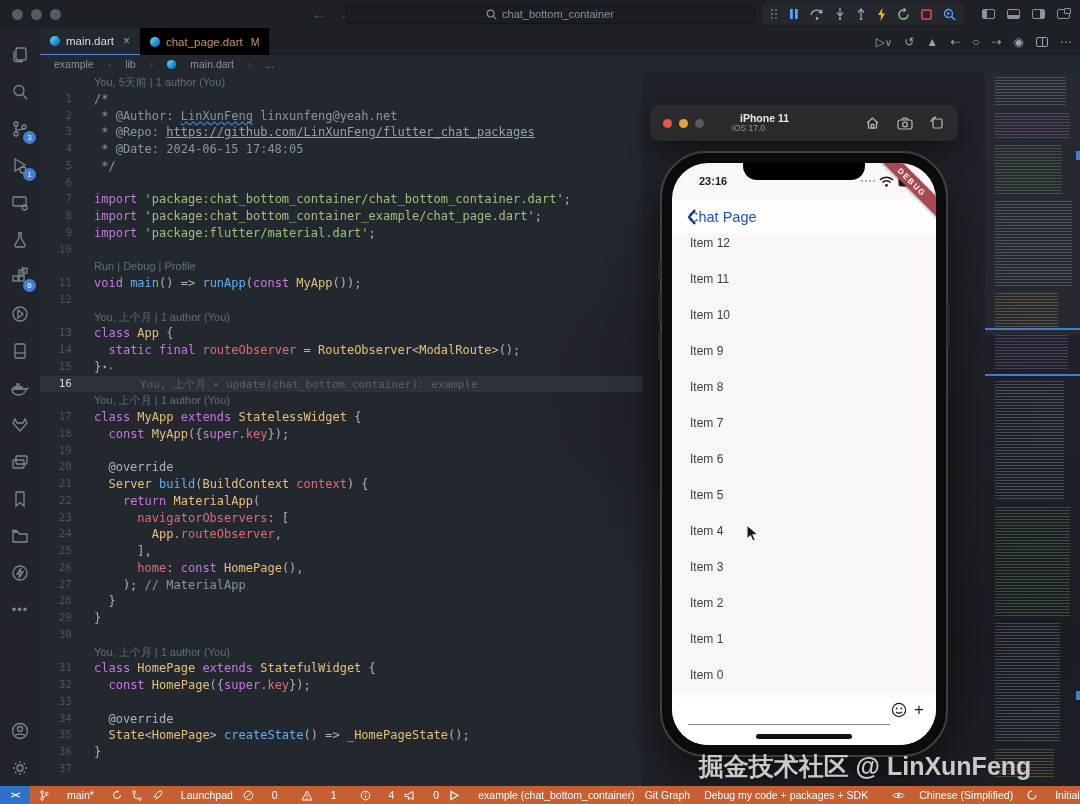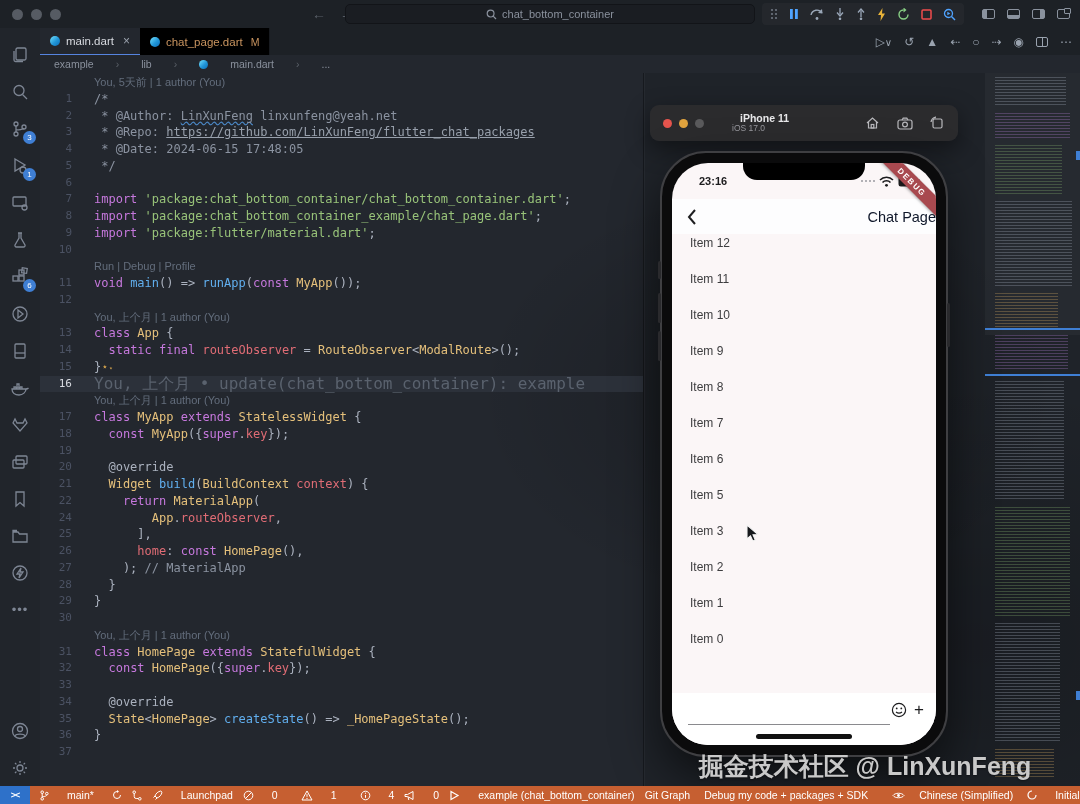--- a/index.html
+++ b/index.html
@@ -37,38 +37,38 @@
   .tab.inactive{background:#000000;color:#c9945f;border-right:1px solid #181b20;}
   .darticon{width:10px;height:10px;border-radius:50%;background:linear-gradient(135deg,#66d4f7 10%,#2196d8 55%,#0b6db8 100%);flex:none;}
   .tclose{color:#9aa1ad;font-size:12px;margin-left:3px;}
   .tmod{color:#c9945f;font-size:10.5px;margin-left:2px;}
   .edactions{position:absolute;right:8px;top:28px;height:27px;display:flex;align-items:center;gap:12px;color:#9aa3af;font-size:12px;z-index:21;}
   .edactions .sm{font-size:10px;}
   .splitbox{width:12px;height:10px;border:1px solid #9aa3af;border-radius:2px;position:relative;}
   .splitbox::before{content:"";position:absolute;left:5px;top:0;bottom:0;width:1px;background:#9aa3af;}
 
   
-  .breadcrumb{position:absolute;left:40px;top:55px;right:0;height:18px;background:#23272e;display:flex;align-items:center;gap:22px;padding-left:14px;font-size:10.5px;color:#8a919d;z-index:19;}
+  .breadcrumb{position:absolute;left:40px;top:55px;right:0;height:18px;background:#23272e;display:flex;align-items:center;gap:14px;padding-left:14px;font-size:10.5px;color:#8a919d;z-index:19;}
   .bc-sep{color:#5a6068;}
 
   
   .codearea{position:absolute;left:40px;top:73px;right:0;bottom:18px;background:#23272e;overflow:hidden;}
   .codearea::before{content:"";position:absolute;inset:0;background:
     radial-gradient(420px 300px at 70% 45%, rgba(0,0,0,0.22), transparent 70%),
     radial-gradient(500px 380px at 90% 80%, rgba(0,0,0,0.18), transparent 70%);pointer-events:none;}
   .groupdivider{position:absolute;left:603px;top:0;bottom:0;width:1px;background:rgba(0,0,0,0.35);box-shadow:1px 0 0 rgba(255,255,255,0.04);}
   .rightshade{position:absolute;left:604px;right:0;top:0;bottom:0;background:rgba(0,0,0,0.10);pointer-events:none;}
   #code-rows{position:absolute;left:0;top:1px;right:0;}
   .crow{display:flex;height:16.75px;line-height:16.75px;white-space:pre;font-family:"DejaVu Sans Mono",monospace;font-size:12px;}
   .crow .g{width:44px;flex:none;text-align:right;padding-right:12px;color:#4b5263;font-size:11px;}
   .crow .cc{padding-left:10px;}
   .crow.cur{background:#2c313a;width:603px;}
   .crow .curn{color:#d7dae0;}
   .blame,.lens{color:#636d7c;font-size:11px;font-family:"Liberation Sans",sans-serif;}
-  .ghost{color:#5a626e;font-size:16px;text-align:center;}
+  .ghost{color:#5a626e;margin-left:46px;font-size:11px;text-align:center;}
   .tk-kw{color:#c678dd;}.tk-ty{color:#e5c07b;}.tk-fn{color:#61afef;font-weight:normal;}
   .tk-st{color:#98c379;}.tk-cm{color:#8b93a1;}.tk-df{color:#abb2bf;}.tk-pr{color:#e06c75;}
   .tk-ln{color:#98a0ac;text-decoration:underline;}
   .tk-sp{color:#d7a54d;font-size:12px;}.tk-sp2{color:#d7a54d;font-size:8px;}
   .tk-wv{text-decoration:underline wavy #4a88c7;text-decoration-skip-ink:none;}
 
   
   .minimap{position:absolute;right:0;top:0;width:95px;bottom:0;}
   .mmview{position:absolute;left:0;right:0;top:0;height:262px;background:rgba(255,255,255,0.035);}
   .mmblock{position:absolute;left:10px;}
@@ -90,21 +90,21 @@
   .screen{position:absolute;left:10px;top:10px;right:10px;bottom:10px;border-radius:36px;background:#fbf6f7;overflow:hidden;}
   .notch{position:absolute;left:50%;transform:translateX(-50%);top:0;width:122px;height:17px;background:#000;border-radius:0 0 14px 14px;z-index:6;}
   .pstatus{position:absolute;left:0;right:0;top:0;height:36px;display:flex;align-items:center;z-index:5;}
   .ptime{font-size:11px;font-weight:bold;color:#1c1c1e;margin-left:27px;}
   .pstat-r{margin-left:auto;margin-right:16px;display:flex;align-items:center;gap:4px;}
   .celldots{display:flex;gap:2px;}
   .celldots i{width:2px;height:2px;border-radius:50%;background:#9a9aa0;display:block;}
   .ribbon{position:absolute;right:-28px;top:12px;width:104px;transform:rotate(45deg);background:#a8494f;color:#fff;font-size:8px;font-weight:bold;letter-spacing:1.5px;text-align:center;padding:2.5px 0;box-shadow:0 1px 3px rgba(0,0,0,0.35);z-index:7;}
   .pnav{position:absolute;left:0;right:0;top:36px;height:35px;background:#fdfdfe;display:flex;align-items:center;z-index:4;}
   .pback{margin-left:14px;}
-  .pnavtitle{position:absolute;left:0;right:0;text-align:right;font-size:14.5px;color:#0f172a;}
+  .pnavtitle{position:absolute;left:16px;right:0;text-align:left;font-size:14.5px;color:#1d4ed8;}
   .plist{position:absolute;left:0;right:0;top:69px;}
   .plitem{height:36px;line-height:23px;padding-left:18px;font-size:12px;color:#3c3c3e;}
   .pinput{position:absolute;left:0;right:0;bottom:0;height:52px;background:#fff;z-index:5;}
   .pline{position:absolute;left:16px;width:202px;bottom:20px;height:1px;background:#8a8a8e;}
   .pinicons{position:absolute;right:12px;top:8px;display:flex;align-items:center;gap:7px;}
   .pplus{font-size:17px;color:#1c1c1e;line-height:1;}
   .homebar{position:absolute;left:50%;transform:translateX(-50%);bottom:6px;width:96px;height:5px;border-radius:3px;background:#111;z-index:6;}
 
   
   .watermark{position:absolute;left:660px;top:750px;width:410px;text-align:center;font-size:25px;font-weight:600;color:#c9c9c9;z-index:45;text-shadow:0 1px 2px rgba(0,0,0,0.4);}
@@ -363,22 +363,23 @@
         <div class="crow"><span class="g"></span><span class="cc blame">You, 上个月 | 1 author (You)</span></div>
         <div class="crow"><span class="g">13</span><span class="cc"><span class="tk-kw">class</span><span class="tk-df"> </span><span class="tk-ty">App</span><span class="tk-df"> {</span></span></div>
         <div class="crow"><span class="g">14</span><span class="cc"><span class="tk-df">  </span><span class="tk-kw">static</span><span class="tk-df"> </span><span class="tk-kw">final</span><span class="tk-df"> </span><span class="tk-pr">routeObserver</span><span class="tk-df"> = </span><span class="tk-ty">RouteObserver</span><span class="tk-df">&lt;</span><span class="tk-ty">ModalRoute</span><span class="tk-df">&gt;();</span></span></div>
         <div class="crow"><span class="g">15</span><span class="cc"><span class="tk-df">}</span><span class="tk-sp">⋆</span><span class="tk-sp2">⋆</span></span></div>
         <div class="crow cur"><span class="g curn">16</span><span class="cc"><span class="ghost">You, 上个月 • update(chat_bottom_container): example</span></span></div>
         <div class="crow"><span class="g"></span><span class="cc blame">You, 上个月 | 1 author (You)</span></div>
         <div class="crow"><span class="g">17</span><span class="cc"><span class="tk-kw">class</span><span class="tk-df"> </span><span class="tk-ty">MyApp</span><span class="tk-df"> </span><span class="tk-kw">extends</span><span class="tk-df"> </span><span class="tk-ty">StatelessWidget</span><span class="tk-df"> {</span></span></div>
         <div class="crow"><span class="g">18</span><span class="cc"><span class="tk-df">  </span><span class="tk-kw">const</span><span class="tk-df"> </span><span class="tk-ty">MyApp</span><span class="tk-df">({</span><span class="tk-kw">super</span><span class="tk-df">.</span><span class="tk-pr">key</span><span class="tk-df">});</span></span></div>
         <div class="crow"><span class="g">19</span><span class="cc"></span></div>
         <div class="crow"><span class="g">20</span><span class="cc"><span class="tk-df">  @override</span></span></div>
-        <div class="crow"><span class="g">21</span><span class="cc"><span class="tk-df">  </span><span class="tk-ty">Widget</span><span class="tk-df"> </span><span class="tk-fn">build</span><span class="tk-df">(</span><span class="tk-ty">BuildContext</span><span class="tk-df"> </span><span class="tk-pr">context</span><span class="tk-df">) {</span></span></div>
+        <div class="crow"><span class="g">21</span><span class="cc"><span class="tk-df">  </span><span class="tk-ty">Server</span><span class="tk-df"> </span><span class="tk-fn">build</span><span class="tk-df">(</span><span class="tk-ty">BuildContext</span><span class="tk-df"> </span><span class="tk-pr">context</span><span class="tk-df">) {</span></span></div>
         <div class="crow"><span class="g">22</span><span class="cc"><span class="tk-df">    </span><span class="tk-kw">return</span><span class="tk-df"> </span><span class="tk-ty">MaterialApp</span><span class="tk-df">(</span></span></div>
+        <div class="crow"><span class="g">23</span><span class="cc"><span class="tk-df">      </span><span class="tk-pr">navigatorObservers</span><span class="tk-df">: [</span></span></div>
         <div class="crow"><span class="g">24</span><span class="cc"><span class="tk-df">        </span><span class="tk-ty">App</span><span class="tk-df">.</span><span class="tk-pr">routeObserver</span><span class="tk-df">,</span></span></div>
         <div class="crow"><span class="g">25</span><span class="cc"><span class="tk-df">      ],</span></span></div>
         <div class="crow"><span class="g">26</span><span class="cc"><span class="tk-df">      </span><span class="tk-pr">home</span><span class="tk-df">: </span><span class="tk-kw">const</span><span class="tk-df"> </span><span class="tk-ty">HomePage</span><span class="tk-df">(),</span></span></div>
         <div class="crow"><span class="g">27</span><span class="cc"><span class="tk-df">    ); </span><span class="tk-cm">// MaterialApp</span></span></div>
         <div class="crow"><span class="g">28</span><span class="cc"><span class="tk-df">  }</span></span></div>
         <div class="crow"><span class="g">29</span><span class="cc"><span class="tk-df">}</span></span></div>
         <div class="crow"><span class="g">30</span><span class="cc"></span></div>
         <div class="crow"><span class="g"></span><span class="cc blame">You, 上个月 | 1 author (You)</span></div>
         <div class="crow"><span class="g">31</span><span class="cc"><span class="tk-kw">class</span><span class="tk-df"> </span><span class="tk-ty">HomePage</span><span class="tk-df"> </span><span class="tk-kw">extends</span><span class="tk-df"> </span><span class="tk-ty">StatefulWidget</span><span class="tk-df"> {</span></span></div>
         <div class="crow"><span class="g">32</span><span class="cc"><span class="tk-df">  </span><span class="tk-kw">const</span><span class="tk-df"> </span><span class="tk-ty">HomePage</span><span class="tk-df">({</span><span class="tk-kw">super</span><span class="tk-df">.</span><span class="tk-pr">key</span><span class="tk-df">});</span></span></div>
@@ -475,20 +476,21 @@
         </div>
         <div class="plist" id="phone-list">
             <div class="plitem">Item 12</div>
             <div class="plitem">Item 11</div>
             <div class="plitem">Item 10</div>
             <div class="plitem">Item 9</div>
             <div class="plitem">Item 8</div>
             <div class="plitem">Item 7</div>
             <div class="plitem">Item 6</div>
             <div class="plitem">Item 5</div>
+            <div class="plitem">Item 4</div>
             <div class="plitem">Item 3</div>
             <div class="plitem">Item 2</div>
             <div class="plitem">Item 1</div>
             <div class="plitem">Item 0</div>
           </div>
         <div class="pinput">
           <div class="pinicons">
             <svg width="16" height="16" viewBox="0 0 16 16">
                 <circle cx="8" cy="8" r="6.6" stroke="#1c1c1e" fill="none" stroke-width="1.2"></circle>
                 <circle cx="5.7" cy="6.4" r="0.9" fill="#1c1c1e"></circle>

